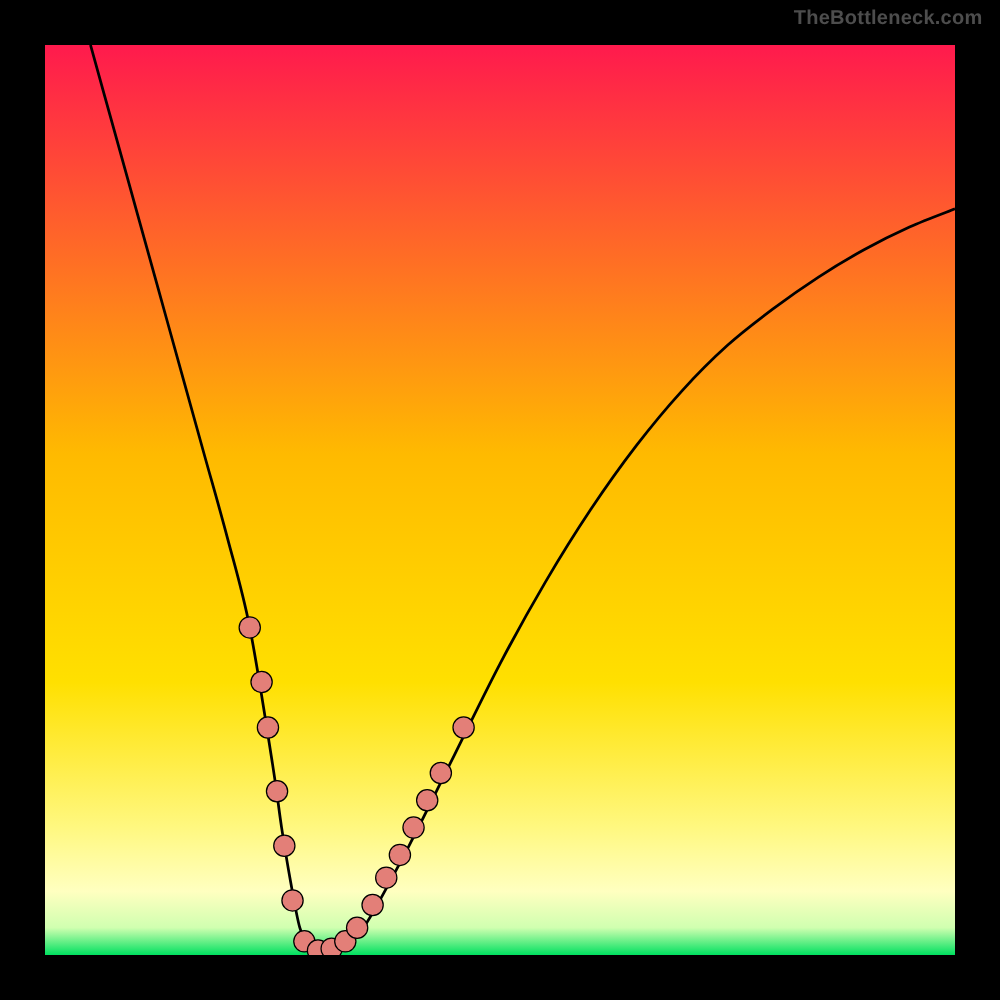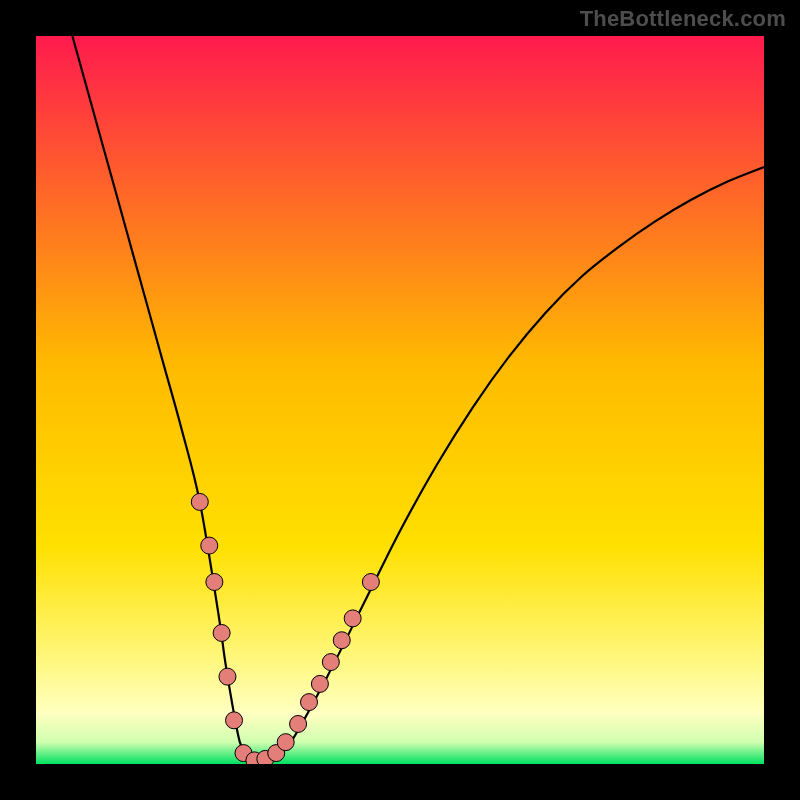--- a/index.html
+++ b/index.html
@@ -39,21 +39,21 @@
     left: 0;
     top: 0;
     width: 100%;
     height: 100%;
   }
   .watermark {
     position: absolute;
     top: 6px;
     right: 14px;
     color: #4d4d4d;
-    font-size: 22px;
+    font-size: 16px;
     font-weight: 600;
     letter-spacing: 0.2px;
   }
 </style>
 </head>
 <body>
 
 <div class="frame">
 
   <div class="plot">

